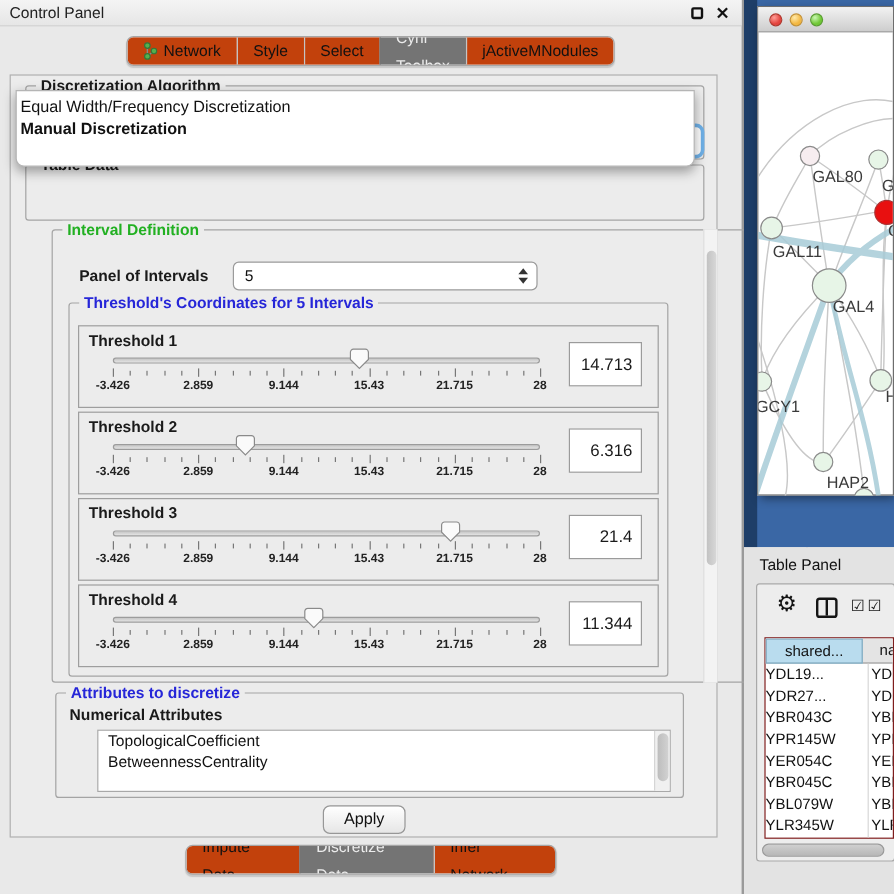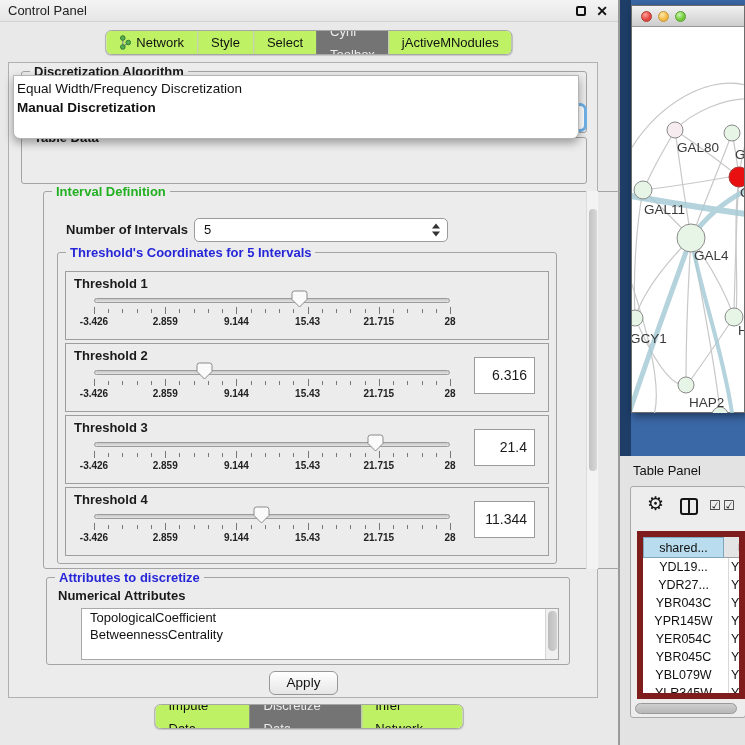--- a/index.html
+++ b/index.html
@@ -13,21 +13,21 @@
   .left-panel { position:absolute; left:0; top:0; width:620px; height:745px; background:#e9e9e9; border-right:2px solid #9a9a9a; }
   .titlebar { position:absolute; left:0; top:0; width:100%; height:22px;
     background:linear-gradient(#f4f4f4,#e6e6e6); border-bottom:1px solid #d2d2d2; }
   .titlebar .title { position:absolute; left:8px; top:0; line-height:22px; font-size:13px; color:#222; }
   .float-btn { position:absolute; right:32px; top:6px; width:10px; height:10px; border:2px solid #111; border-radius:2px; cursor:default; }
   .close-btn { position:absolute; right:10px; top:2px; font-size:14px; font-weight:bold; color:#111; line-height:18px; }
 
   .tabstrip { position:absolute; display:inline-flex; height:25px; border:1px solid #a6a6a6; border-radius:6px;
     background:#fcfcfc; overflow:hidden; box-shadow:0 1px 1px rgba(0,0,0,.15); }
   .tabstrip.top { top:30px; left:50%; transform:translateX(-50%); }
-  .seg { display:flex; align-items:center; gap:5px; padding:0 13px; font-size:13px; color:#111; line-height:23px; background:#bef264; }
+  .seg { display:flex; align-items:center; gap:5px; padding:0 13px; font-size:13px; color:#111; line-height:23px; background:#c2410c; }
   .seg + .seg { border-left:1px solid #c4c4c4; }
   .seg.sel { background:#747474; color:#ececec; border-left-color:#747474; }
   .net-ic svg { display:block; }
 
   .main-panel { position:absolute; left:8px; top:62px; width:590px; height:636px;
     background:#ececec; border:1px solid #b0b0b0; }
 
   .group { position:absolute; border:1px solid #a4a4a4; border-radius:3px; }
   .group-title { position:absolute; top:-8px; left:8px; background:#ececec; padding:0 4px; font-size:13px; font-weight:bold; }
   .gt-black { color:#1a1a1a; } .gt-green { color:#22b022; } .gt-blue { color:#2626d8; }
@@ -102,28 +102,28 @@
   .net-canvas { position:absolute; left:0; top:21px; width:112px; height:386px; }
 
   .table-section { position:absolute; left:0; top:456px; width:125px; height:289px; background:#e3e3e3; }
   .tp-title { position:absolute; left:13px; top:7px; font-size:13px; color:#111; }
   .tp-panel { position:absolute; left:10px; top:30px; width:116px; height:232px; background:#ededed;
     border:1px solid #a9a9a9; border-radius:3px; }
   .gear-ic { position:absolute; left:16px; top:5px; font-family:"DejaVu Sans",sans-serif; font-size:19px; color:#151515; }
   .col-ic { position:absolute; left:49px; top:11px; width:18px; height:17px; border:2px solid #151515; border-radius:3px; }
   .col-ic::after { content:""; position:absolute; left:6px; top:0; width:2px; height:13px; background:#151515; }
   .chk-ic { position:absolute; top:11px; font-family:"DejaVu Sans",sans-serif; font-size:13px; color:#151515; }
-  .tp-table { position:absolute; left:6px; top:44px; width:108px; height:168px; background:#fff; border:6px solid #7f1d1d; overflow:hidden; }
+  .tp-table { position:absolute; left:6px; top:44px; width:108px; height:168px; background:#fff; border:1px solid #7f1d1d; overflow:hidden; }
   .tp-header { position:absolute; left:0; top:0; width:100%; height:21px; background:#e4e4e4; border-bottom:1px solid #9f9f9f; }
   .tp-col1h { position:absolute; left:0; top:0; width:81px; height:21px; background:#b9dcee; border:1px solid #7fa8bf;
     font-size:12.5px; text-align:center; line-height:20px; color:#111; }
   .tp-col2h { position:absolute; left:82px; top:0; width:40px; font-size:12.5px; line-height:21px; padding-left:13px; color:#111; }
   .tp-rows { position:absolute; left:0; top:21px; width:100%; height:147px; overflow:hidden; }
   .tp-row { position:relative; height:18px; }
-  .tp-c1 { position:absolute; left:0; top:0; width:81px; text-align:center; font-size:12.5px; line-height:18px; color:#111; white-space:nowrap; }
+  .tp-c1 { position:absolute; left:0; top:0; width:81px; text-align:left; font-size:12.5px; line-height:18px; color:#111; white-space:nowrap; }
   .tp-c2 { position:absolute; left:88px; top:0; width:30px; font-size:12.5px; line-height:18px; color:#111; white-space:nowrap; overflow:hidden; }
   .tp-divider { position:absolute; left:85px; top:21px; width:1px; height:147px; background:#d8d8d8; }
   .tp-hscroll { position:absolute; left:4px; top:216px; width:108px; height:11px; }
   .tp-hthumb { position:absolute; left:0; top:0; width:102px; height:11px; background:linear-gradient(#cfcfcf,#b7b7b7); border:1px solid #9a9a9a; border-radius:6px; }
 </style>
 </head>
 <body>
 
 <div class="left-panel">
   <div class="titlebar">
@@ -171,21 +171,21 @@
           <div class="popup-item sel">Manual Discretization</div>
         </div>
     </div>
 
     <div class="group tabledata-group">
       <span class="group-title gt-black">Table Data</span>
     </div>
 
     <div class="group interval-group">
       <span class="group-title gt-green">Interval Definition</span>
-      <span class="noi-label">Number of Intervals</span>
+      <span class="noi-label">Panel of Intervals</span>
       <div class="combo noi-combo">
         <span class="cv">5</span>
         <span class="stepper">
             <span class="up"></span>
             <span class="dn"></span>
           </span>
       </div>
       <div class="thr-group">
         <span class="group-title gt-blue">Threshold's Coordinates for 5 Intervals</span>
         <div id="thr-panels">
@@ -224,20 +224,21 @@
                 <div class="tick major" style="left: 100%;"></div>
               </div>
               <div class="ticklabels">
                 <span class="ticklabel" style="left: 0%;">-3.426</span>
                 <span class="ticklabel" style="left: 20%;">2.859</span>
                 <span class="ticklabel" style="left: 40%;">9.144</span>
                 <span class="ticklabel" style="left: 60%;">15.43</span>
                 <span class="ticklabel" style="left: 80%;">21.715</span>
                 <span class="ticklabel" style="left: 100%;">28</span>
               </div>
+              <div class="valbox">14.713</div>
             </div>
             <div class="thr-panel" style="top: 90px;">
               <div class="thr-label">Threshold 2</div>
               <div class="slider"></div>
               <div class="thumb" style="left: 130.359px;"><svg width="17" height="18">
                   <path d="M3.5 1 h10 a2.5 2.5 0 0 1 2.5 2.5 v6 l-7.5 7.5 -7.5 -7.5 v-6 a2.5 2.5 0 0 1 2.5 -2.5 z" fill="#fafafa" stroke="#8a8a8a"></path>
                 </svg></div>
               <div class="ticks">
                 <div class="tick major" style="left: 0%;"></div>
                 <div class="tick minor" style="left: 4%;"></div>

